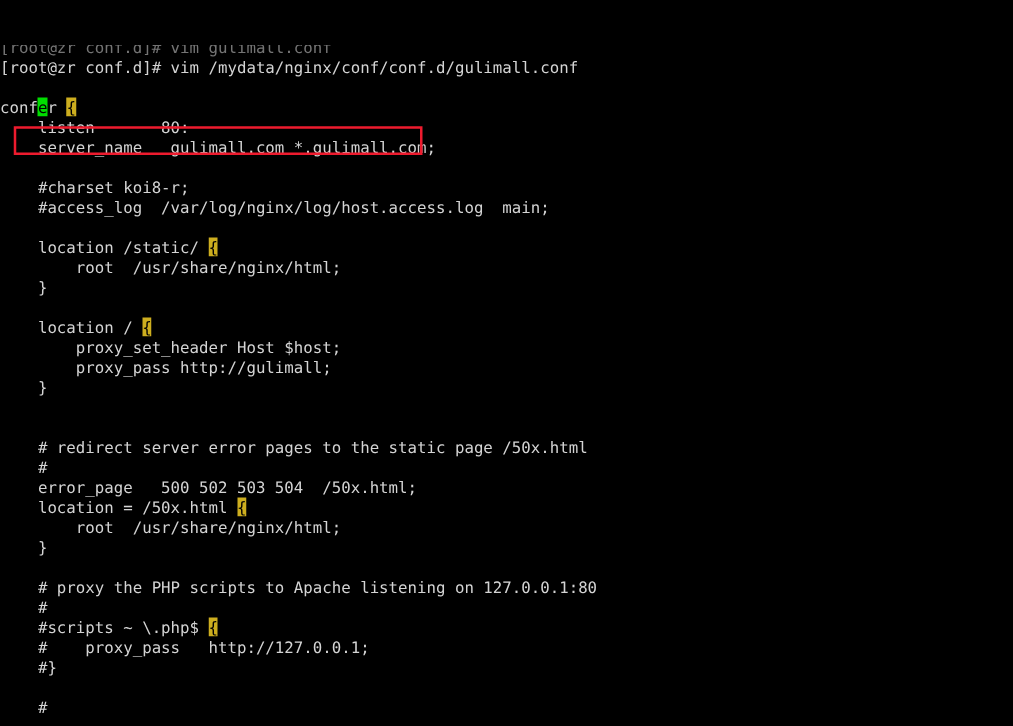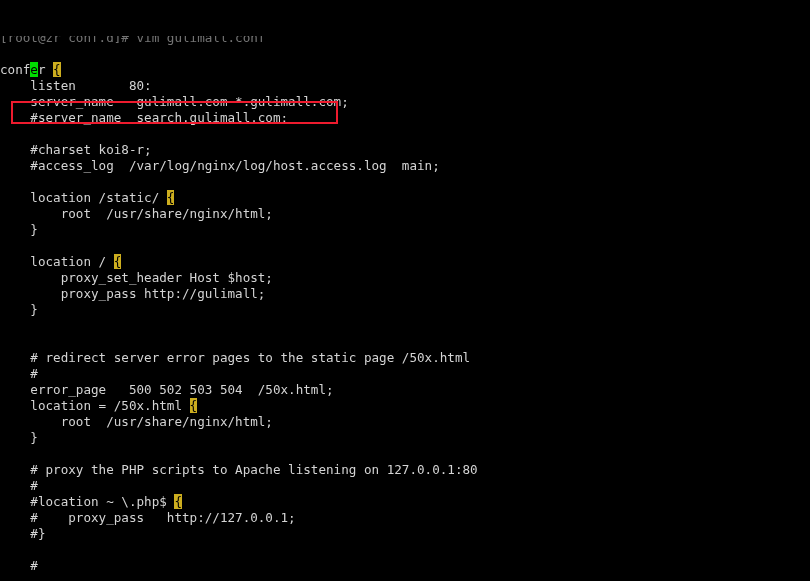--- a/index.html
+++ b/index.html
@@ -55,27 +55,27 @@
     pointer-events: none;
   }
 </style>
 </head>
 <body>
 
 <div id="terminal">
   <div class="screen">
 
     <div class="line cut-top">[root@zr conf.d]# vim gulimall.conf</div>
+    <div class="line">[root@zr conf.d]# vim /mydata/nginx/conf/conf.d/gulimall.conf</div>
     <div class="line blank"> </div>
 
     <div class="line"><span>conf</span><span class="cursor">e</span><span>r </span><span class="brace">{</span></div>
 
     <div class="line">    listen       80:</div>
     <div class="line">    server_name   gulimall.com *.gulimall.com;</div>
-    <div class="line">    #server_name  search.gulimall.com;</div>
     <div class="line blank"> </div>
     <div class="line">    #charset koi8-r;</div>
     <div class="line">    #access_log  /var/log/nginx/log/host.access.log  main;</div>
     <div class="line blank"> </div>
 
     <div class="line"><span>    location /static/ </span><span class="brace">{</span></div>
 
     <div class="line">        root  /usr/share/nginx/html;</div>
     <div class="line">    }</div>
     <div class="line blank"> </div>
@@ -92,21 +92,21 @@
     <div class="line">    error_page   500 502 503 504  /50x.html;</div>
 
     <div class="line"><span>    location = /50x.html </span><span class="brace">{</span></div>
 
     <div class="line">        root  /usr/share/nginx/html;</div>
     <div class="line">    }</div>
     <div class="line blank"> </div>
     <div class="line">    # proxy the PHP scripts to Apache listening on 127.0.0.1:80</div>
     <div class="line">    #</div>
 
-    <div class="line"><span>    #location ~ \.php$ </span><span class="brace">{</span></div>
+    <div class="line"><span>    #scripts ~ \.php$ </span><span class="brace">{</span></div>
 
     <div class="line">    #    proxy_pass   http://127.0.0.1;</div>
     <div class="line">    #}</div>
     <div class="line blank"> </div>
     <div class="line">    #</div>
 
   </div>
 
   <div class="redbox"></div>
 </div>

